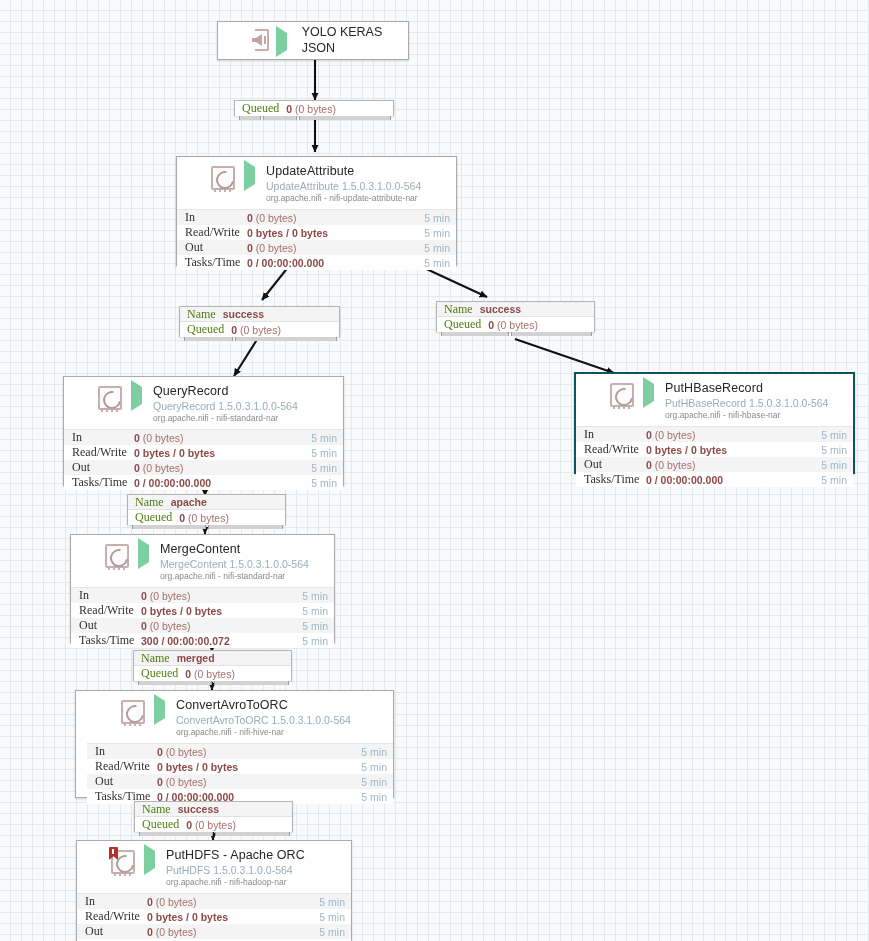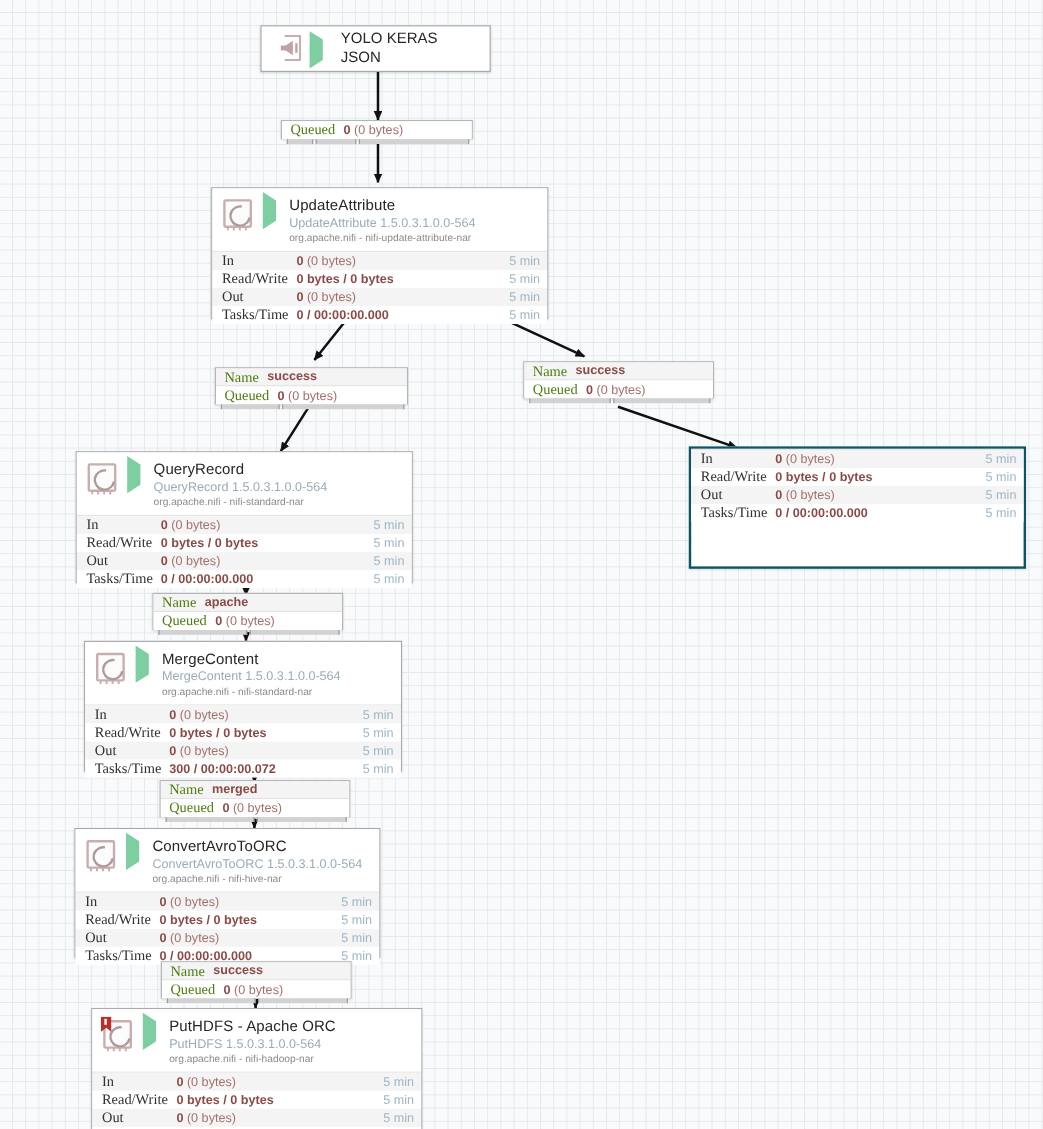--- a/index.html
+++ b/index.html
@@ -39,20 +39,21 @@
     box-shadow: 0 1px 2px rgba(0,0,0,0.16);
   }
   .proc.selected {
     border: 2px solid #0b5462;
   }
   .proc-head {
     display: flex;
     align-items: flex-start;
     padding: 7px 6px 6px 8px;
     background: #ffffff;
+    margin-left: 25px;
   }
   .proc-icon {
     position: relative;
     width: 28px;
     height: 28px;
     flex: 0 0 28px;
     margin-top: 1px;
   }
   .icon-box {
     position: absolute;
@@ -177,20 +178,21 @@
   
   .port {
     position: absolute;
     background: #ffffff;
     border: 1px solid #aaaaaa;
     box-sizing: border-box;
     box-shadow: 0 1px 2px rgba(0,0,0,0.16);
     display: flex;
     align-items: center;
     padding: 6px 8px;
+    justify-content: center;
   }
   .port-icon {
     position: relative;
     width: 26px;
     height: 24px;
     flex: 0 0 26px;
   }
   .port-icon .frame {
     position: absolute;
     right: 1px; top: 0;
@@ -452,20 +454,34 @@
       </div>
       <div class="stat-row even">
         <span class="stat-label">Tasks/Time</span>
         <span class="stat-value">0 / 00:00:00.000</span>
         <span class="stat-time">5 min</span>
       </div>
     </div>
   </div>
 
   <div class="proc selected" style="left:574px; top:372px; width:281px; height:102px;">
+    <div class="proc-head">
+      <span class="proc-icon">
+        <span class="icon-box"></span>
+          <span class="icon-legs"></span>
+      </span>
+      <span class="run-state">
+        <span class="tri"></span>
+      </span>
+      <span class="proc-titles">
+        <div class="proc-name">PutHBaseRecord</div>
+        <div class="proc-type">PutHBaseRecord 1.5.0.3.1.0.0-564</div>
+        <div class="proc-bundle">org.apache.nifi - nifi-hbase-nar</div>
+      </span>
+    </div>
     <div class="stats">
       <div class="stat-row odd">
         <span class="stat-label">In</span>
         <span class="stat-value">
           <span>0</span>
           <span class="muted">(0 bytes)</span>
         </span>
         <span class="stat-time">5 min</span>
       </div>
       <div class="stat-row even">
@@ -563,21 +579,21 @@
         <span>0</span>
         <span class="muted">(0 bytes)</span>
       </span>
     </div>
     <div class="bp" style="width:151px;">
       <span class="seg" style="flex:0 0 72px;"></span>
       <span class="seg" style="flex:1 1 auto;"></span>
     </div>
   </div>
 
-  <div class="proc" style="left:62px; top:690px; width:255px; height:108px;">
+  <div class="proc" style="left:75px; top:690px; width:319px; height:108px;padding-left:11px;">
     <div class="proc-head">
       <span class="proc-icon">
         <span class="icon-box"></span>
           <span class="icon-legs"></span>
       </span>
       <span class="run-state">
         <span class="tri"></span>
       </span>
       <span class="proc-titles">
         <div class="proc-name">ConvertAvroToORC</div>

